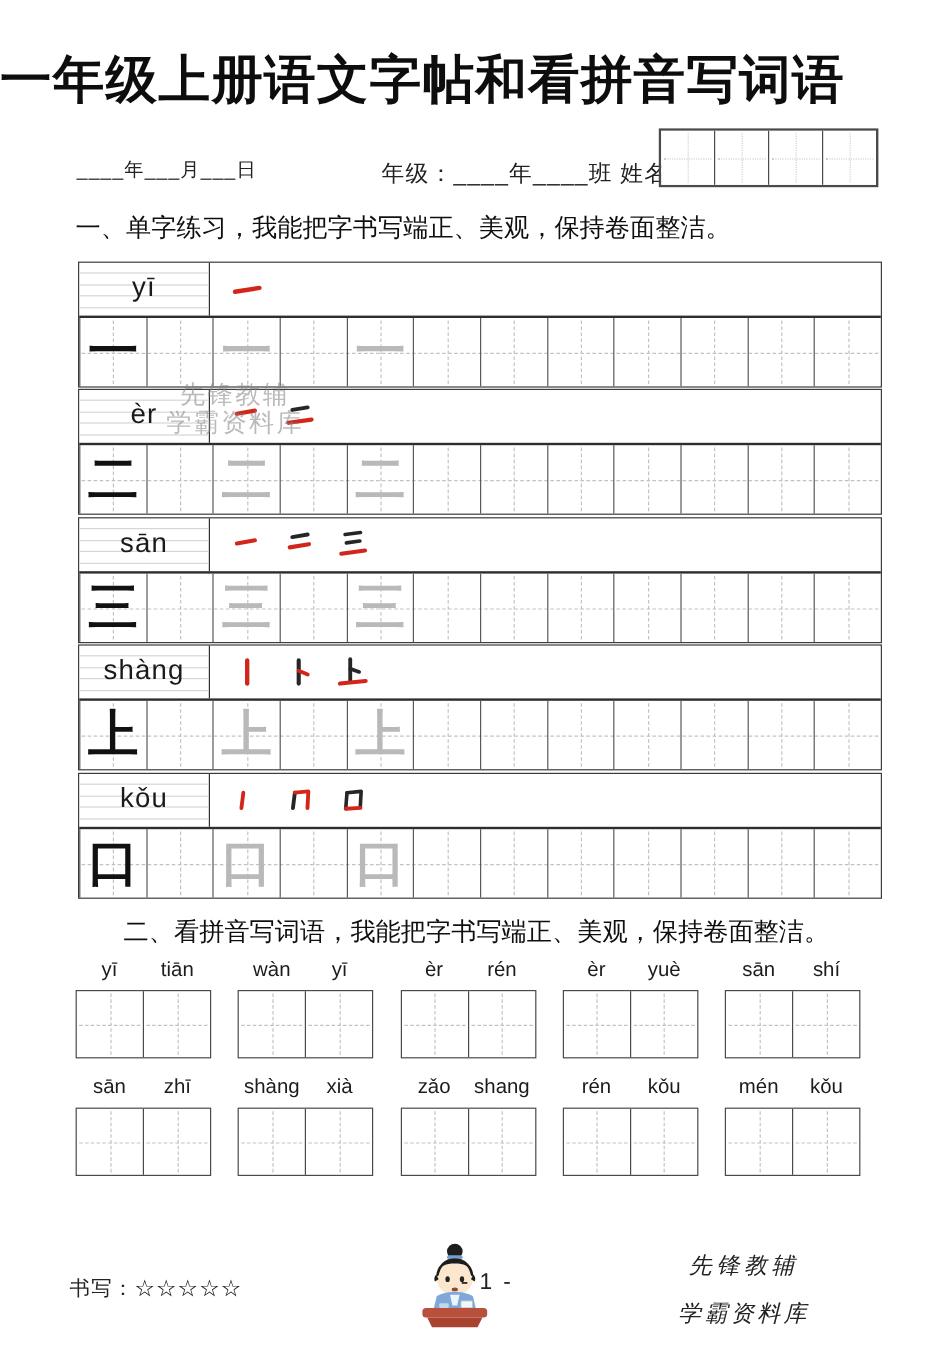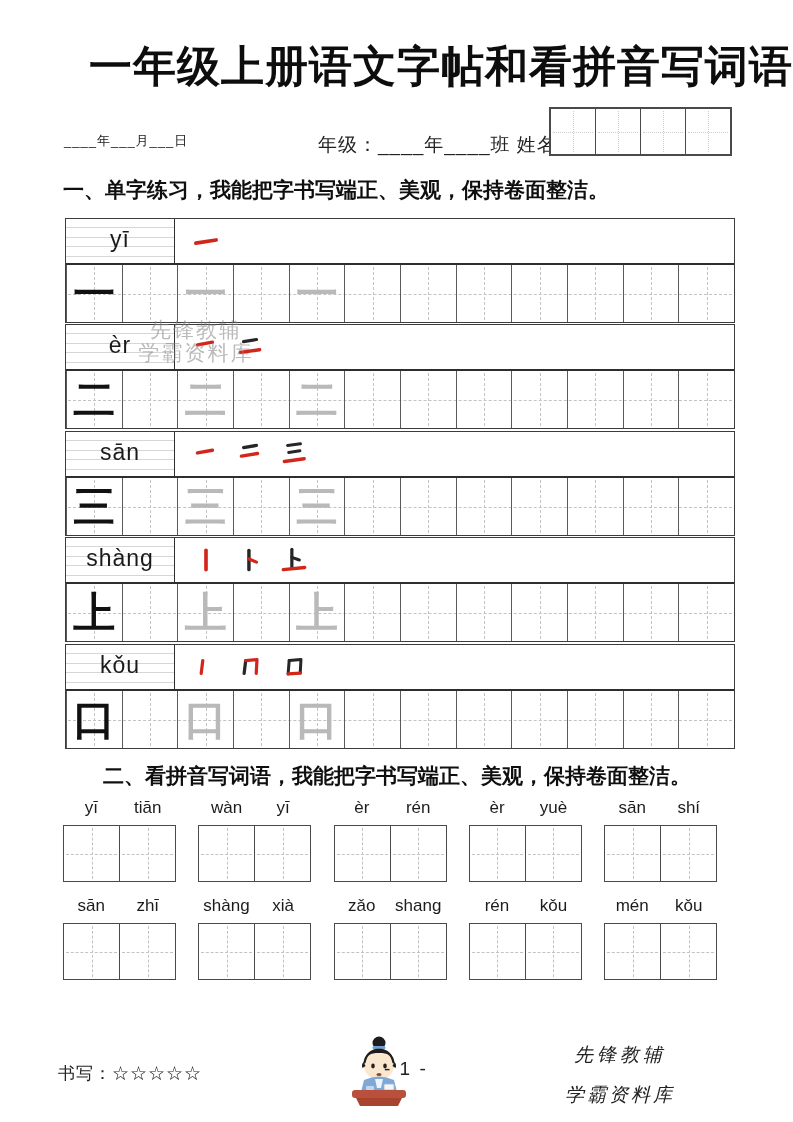--- a/index.html
+++ b/index.html
@@ -1,32 +1,32 @@
 <!DOCTYPE html>
 <html><head>
 <meta charset="utf-8">
 <style>
   html,body{margin:0;padding:0;background:#fff;}
   .page{position:relative;width:793px;height:1122px;background:#ffffff;overflow:hidden;
         font-family:"Liberation Sans",sans-serif;color:#111;}
 
   
-  .title{position:absolute;top:38px;left:0;width:100%;text-align:right;
+  .title{position:absolute;top:38px;left:0;width:100%;text-align:left;
          font-size:43px;font-weight:900;letter-spacing:1px;color:#0d0d0d;
          font-family:"Liberation Serif",serif;}
-  .dateline{position:absolute;top:132px;left:64px;font-size:13px;letter-spacing:1px;color:#222;}
+  .dateline{position:absolute;top:132px;left:64px;font-size:16px;letter-spacing:1px;color:#222;}
   .classline{position:absolute;top:132px;left:318px;font-size:19px;letter-spacing:1px;color:#222;}
   .name-grid{position:absolute;top:107px;left:549px;display:flex;border:2px solid #4a4a4a;}
   .name-cell{position:relative;width:44px;height:45px;border-left:1.5px solid #4a4a4a;background:#fff;}
   .name-cell:first-child{border-left:none;}
   .name-cell .vdot{position:absolute;left:50%;top:2px;bottom:2px;border-left:1.5px dotted #cfcfcf;}
   .name-cell .hdot{position:absolute;top:50%;left:2px;right:2px;border-top:1.5px dotted #cfcfcf;}
 
   
-  .sec-heading{position:absolute;left:63px;font-size:21px;font-weight:700;color:#0f0f0f;}
+  .sec-heading{position:absolute;left:63px;font-size:21px;font-weight:400;color:#0f0f0f;}
 
   
   .pblock{position:absolute;left:65px;width:670px;border:1.5px solid #3c3c3c;background:#fff;box-sizing:border-box;}
   .phead{display:flex;height:44px;border-bottom:2.5px solid #2e2e2e;}
   .pinyin-box{position:relative;width:109px;border-right:1.6px solid #2e2e2e;box-sizing:border-box;}
   .pinyin-box .pline{position:absolute;left:0;right:0;border-top:1px solid #d6d6d6;}
   .pinyin-box .pl1{top:18%;} .pinyin-box .pl2{top:40%;} .pinyin-box .pl3{top:62%;} .pinyin-box .pl4{top:84%;}
   .pinyin-box .ptext{position:absolute;top:50%;left:50%;transform:translate(-50%,-56%);
          font-size:23px;color:#1a1a1a;letter-spacing:1px;z-index:2;background:transparent;}
   .strokes{flex:1;display:flex;align-items:center;gap:14px;padding-left:16px;}

